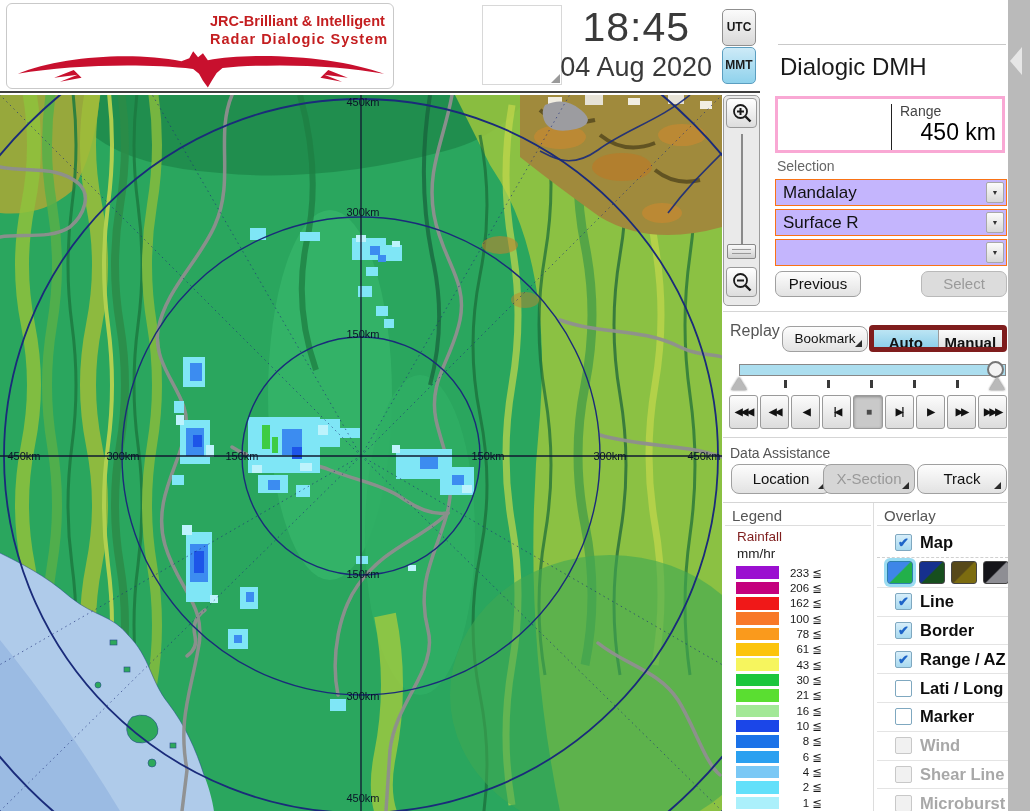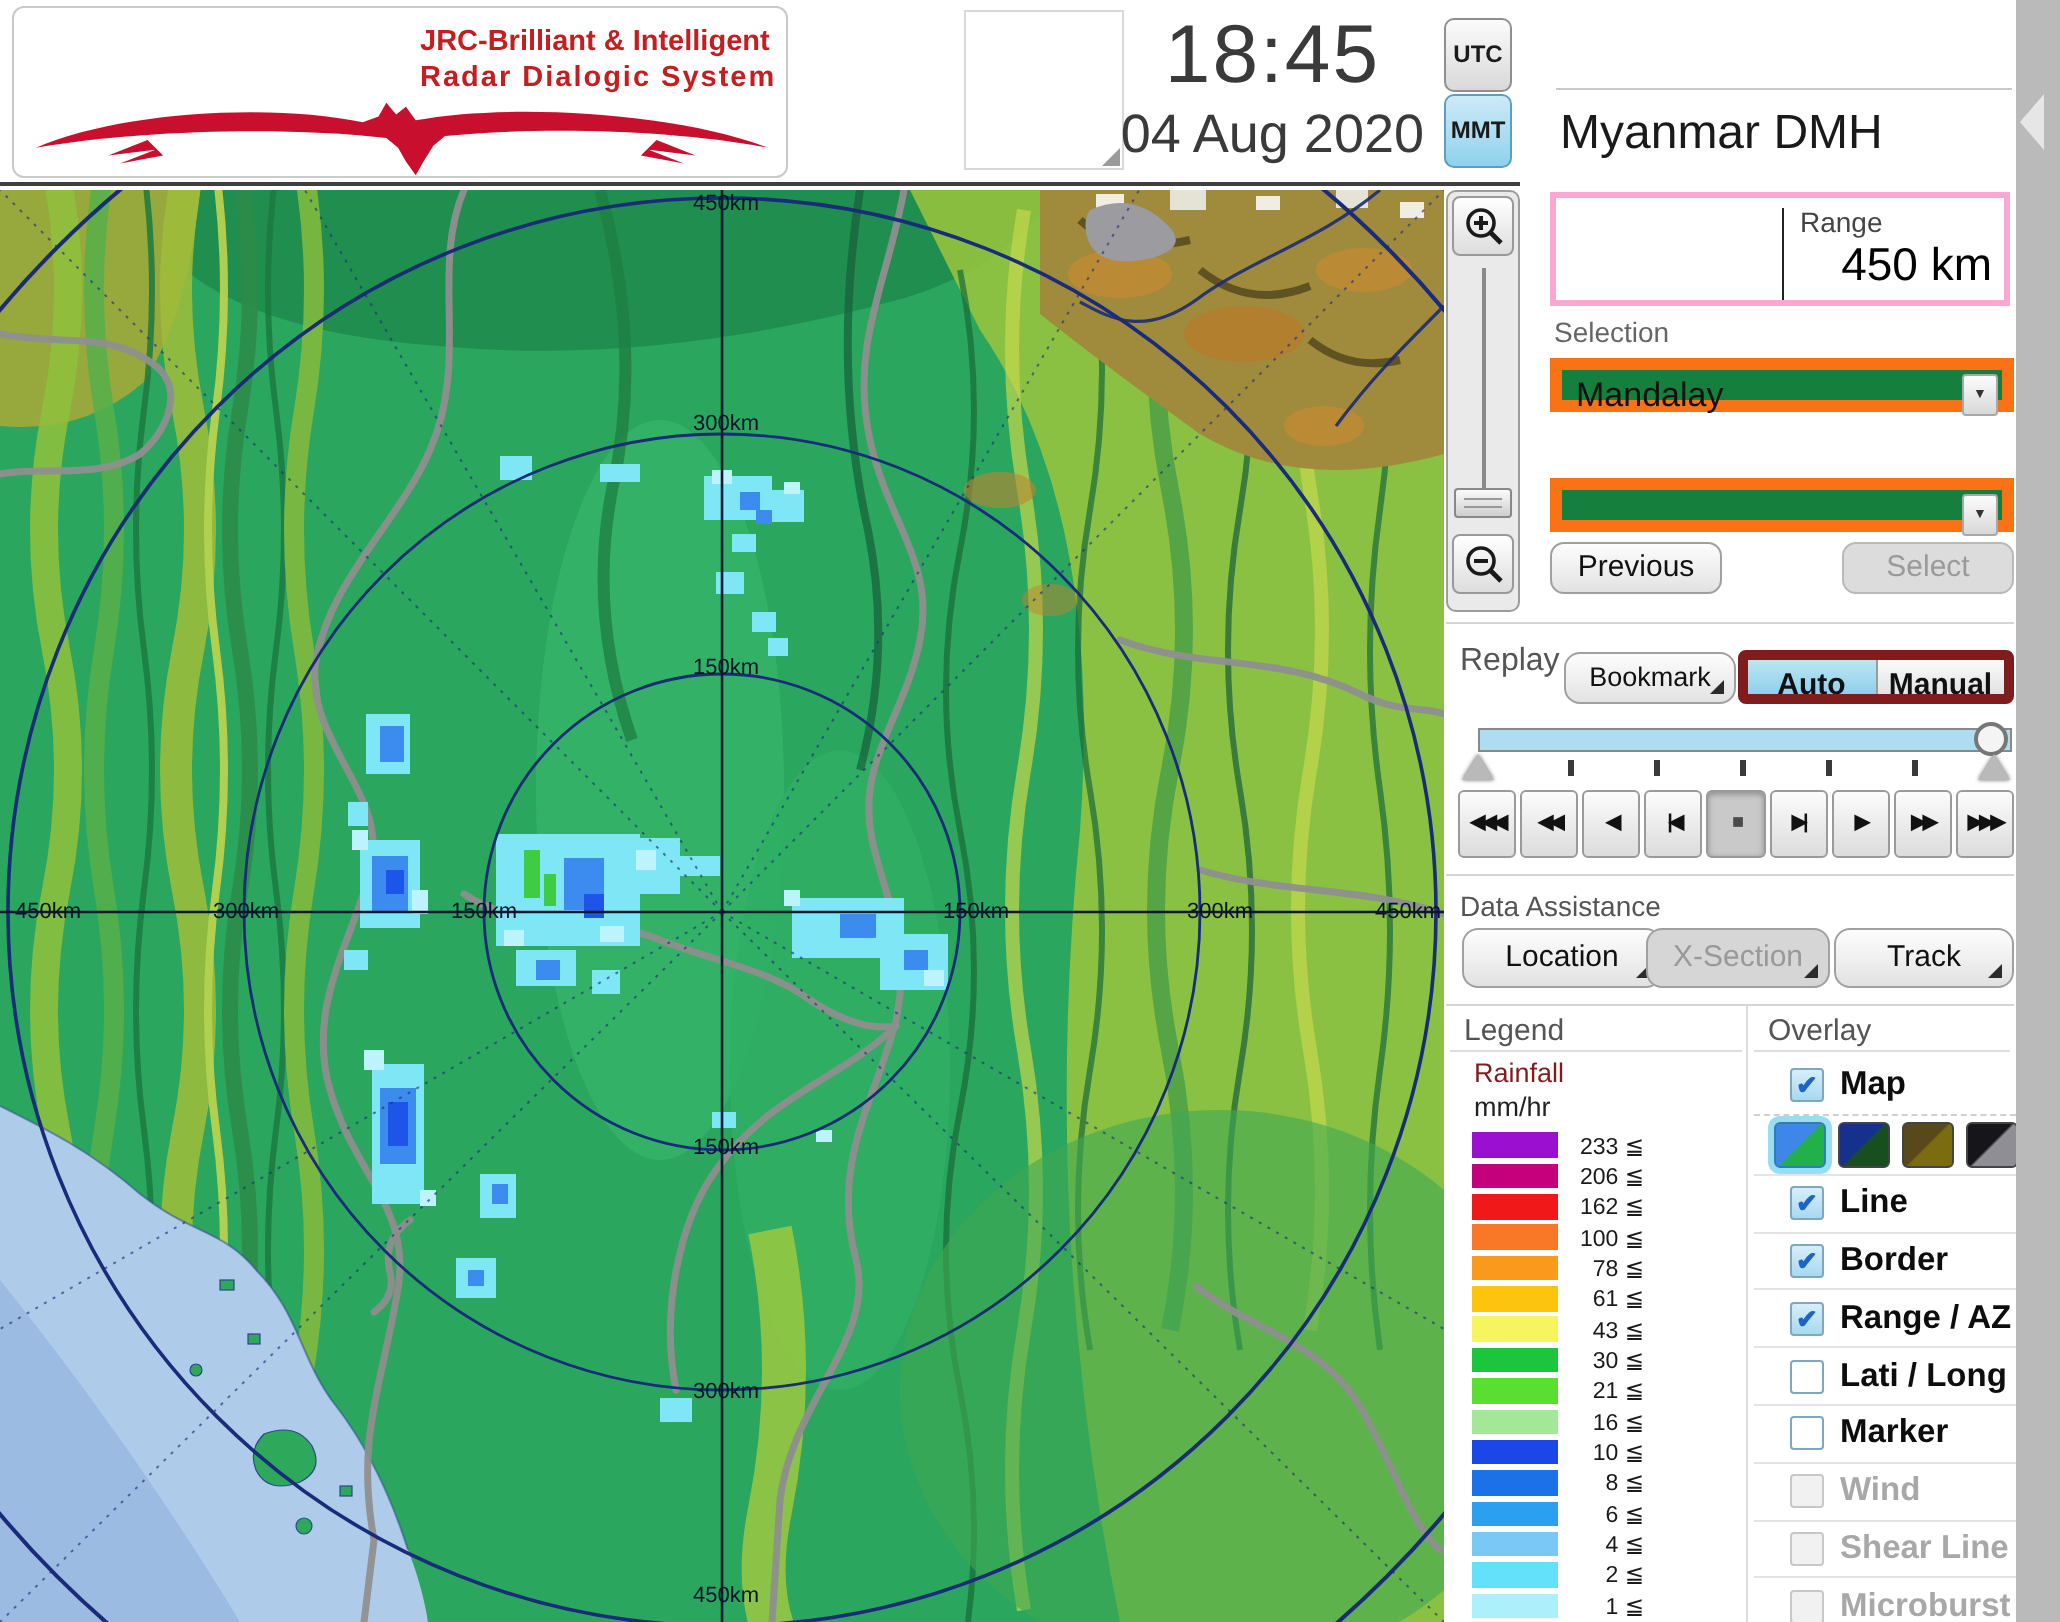--- a/index.html
+++ b/index.html
@@ -55,21 +55,21 @@
 
   
   #panel{position:absolute;left:760px;top:0px;width:248px;height:811px;background:#fff;}
   #tb-divider{position:absolute;left:18px;top:44px;width:228px;height:1px;background:#c9c9c9;}
   #station{position:absolute;left:20px;top:53px;font-size:24px;color:#1a1a1a;}
   #range-box{position:absolute;left:15px;top:96px;width:230px;height:57px;border:3px solid #f9a8d4;background:#fff;}
   #range-vline{position:absolute;left:113px;top:5px;width:1px;height:46px;background:#222;}
   #range-label{position:absolute;left:122px;top:4px;font-size:14px;color:#444;}
   #range-value{position:absolute;right:6px;bottom:4px;font-size:23px;color:#000;}
   #selection-label{position:absolute;left:17px;top:158px;font-size:14px;color:#666;}
-  .sel-row{position:absolute;left:15px;width:232px;height:27px;background:#15803d;border:6px solid #f97316;}
+  .sel-row{position:absolute;left:15px;width:232px;height:27px;background:#c4b5fd;border:1px solid #f97316;}
   .sel-row .val{position:absolute;left:7px;top:0;line-height:25px;font-size:17px;color:#111;}
   .dd{position:absolute;right:2px;top:2px;width:18px;height:21px;border:1px solid #a8a8a8;border-radius:2px;
       background:linear-gradient(#fcfcfc,#d8d8d8);font-size:7px;color:#333;text-align:center;line-height:20px;}
   .btn{position:absolute;height:26px;border:1px solid #a0a0a0;border-radius:7px;color:#111;font-size:15px;
        background:linear-gradient(#fdfdfd,#e2e2e2);text-align:center;line-height:24px;}
   .btn.disabled{background:#dcdcdc;color:#9a9a9a;border-color:#b9b9b9;}
   .divider{position:absolute;left:-37px;width:284px;height:1px;background:#d5d5d5;}
   .sec-label{position:absolute;font-size:14px;color:#555;}
   .menu-tri::after{content:"";position:absolute;right:5px;bottom:4px;width:0;height:0;
        border-left:7px solid transparent;border-bottom:7px solid #2b2b2b;}
@@ -392,31 +392,35 @@
       <svg width="22" height="22" viewBox="0 0 22 22">
         <circle cx="9.5" cy="9.5" r="6.5" fill="none" stroke="#1a1a1a" stroke-width="1.8"></circle>
         <line x1="14.5" y1="14.5" x2="19.5" y2="19.5" stroke="#1a1a1a" stroke-width="2.4"></line>
         <line x1="6" y1="9.5" x2="13" y2="9.5" stroke="#1a1a1a" stroke-width="2"></line>
       </svg>
     </div>
   </div>
 
   <div id="panel">
     <div id="tb-divider"></div>
-    <div id="station">Myanmar DMH</div>
+    <div id="station">Dialogic DMH</div>
 
     <div id="range-box">
       <div id="range-vline"></div>
       <div id="range-label">Range</div>
       <div id="range-value">450 km</div>
     </div>
 
     <div id="selection-label">Selection</div>
     <div class="sel-row" style="top:179px">
       <span class="val">Mandalay</span>
+      <span class="dd">▼</span>
+    </div>
+    <div class="sel-row" style="top:209px">
+      <span class="val">Surface R</span>
       <span class="dd">▼</span>
     </div>
     <div class="sel-row" style="top:239px">
       <span class="val"></span>
       <span class="dd">▼</span>
     </div>
     <div class="btn" style="left:15px;top:271px;width:86px">Previous</div>
     <div class="btn disabled" style="left:161px;top:271px;width:86px">Select</div>
 
     <div class="divider" style="top:311px"></div>

